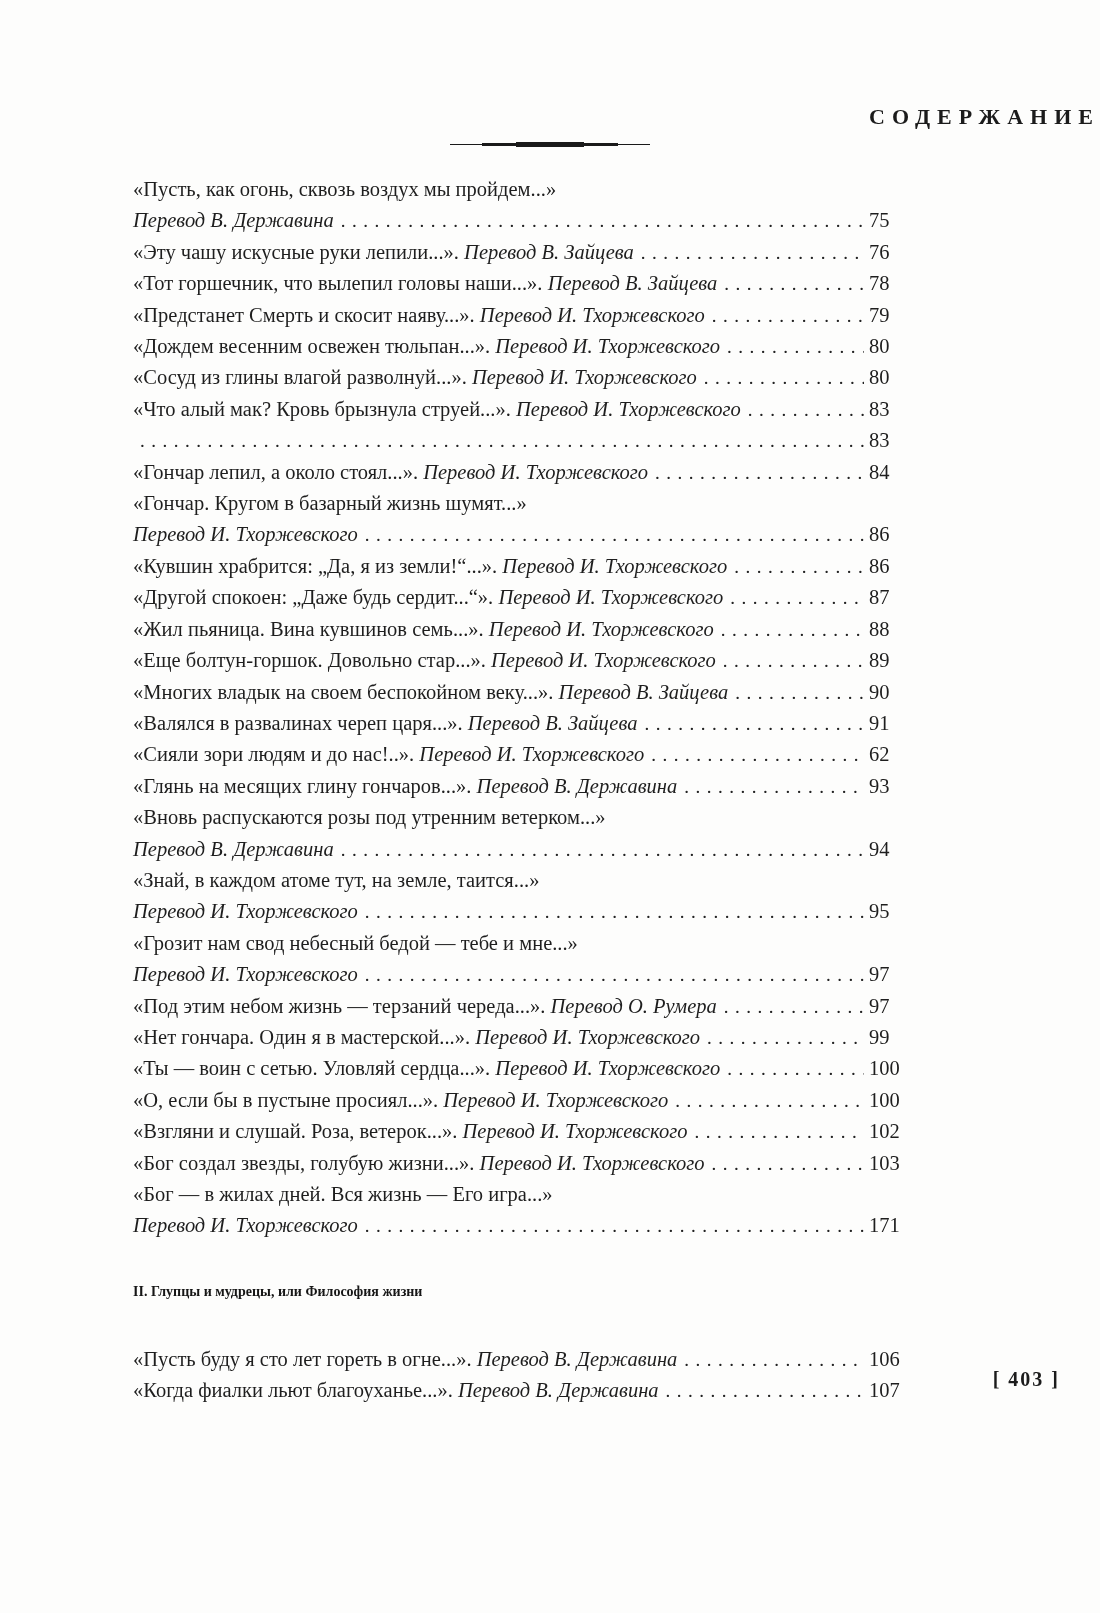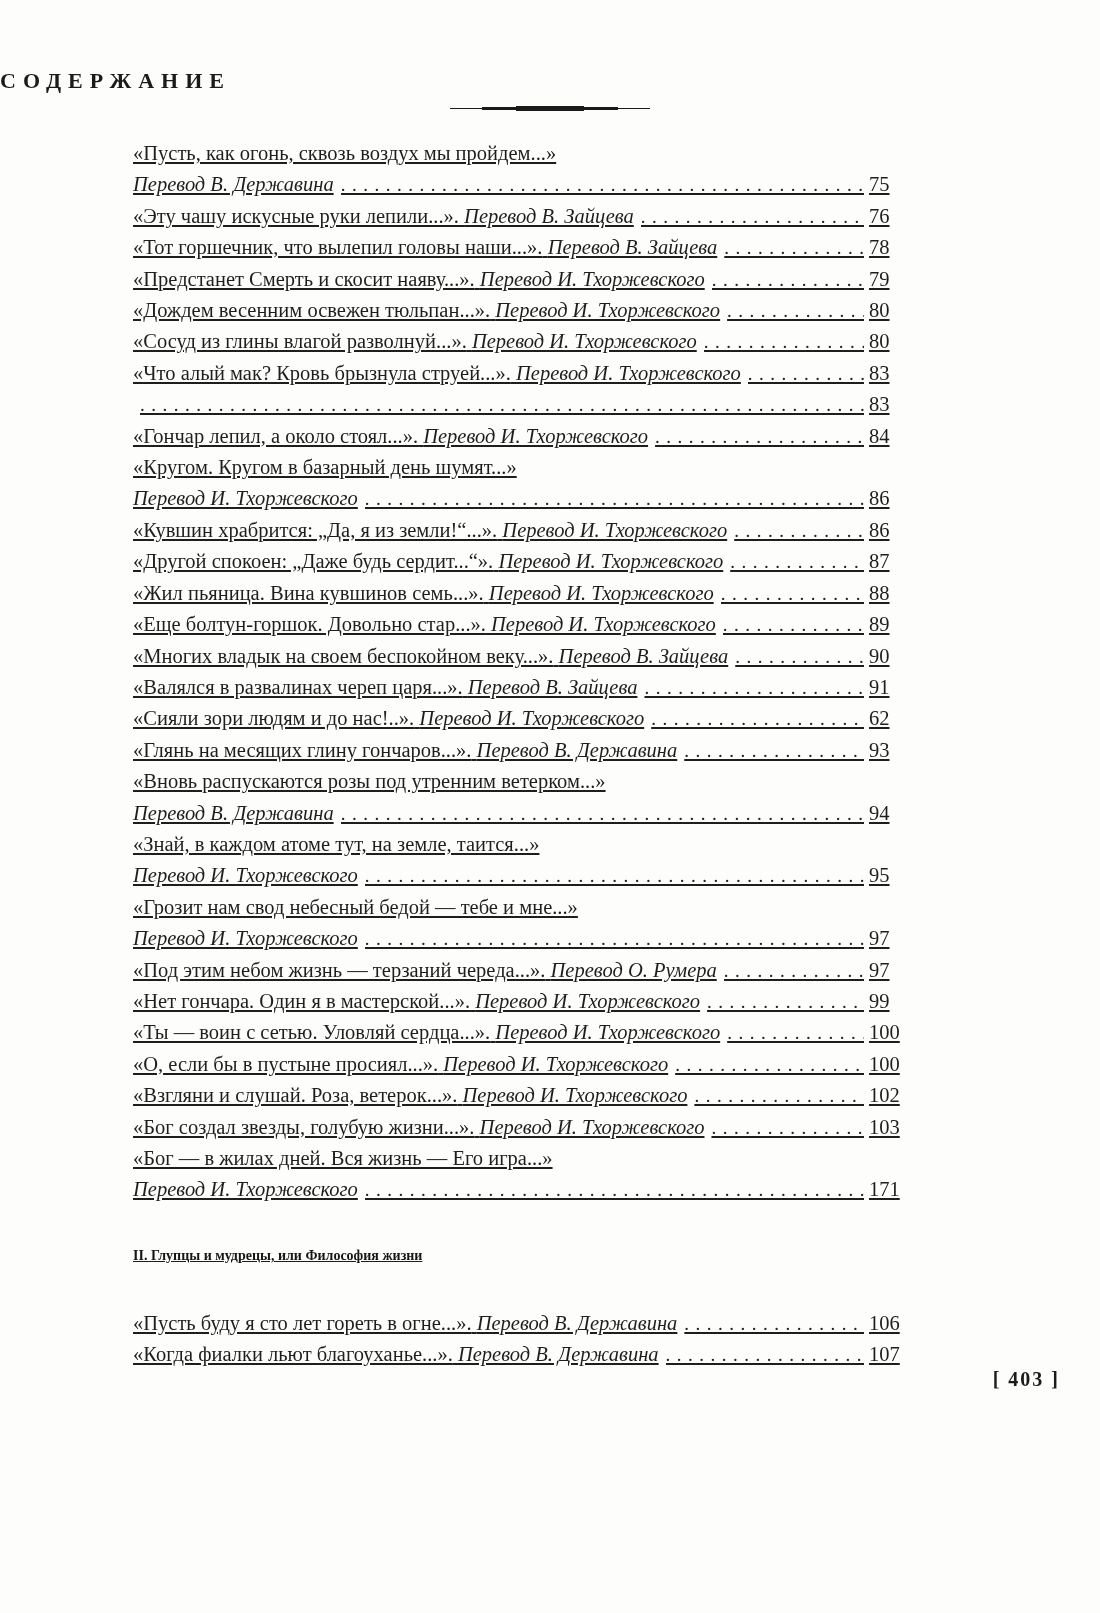--- a/index.html
+++ b/index.html
@@ -11,22 +11,22 @@
   .page {
     position: relative;
     width: 1100px;
     height: 1613px;
     margin: 0 auto;
     background: #fdfdfc;
     overflow: hidden;
   }
   
   .toc-header {
-    padding-top: 68px;
-    text-align: left;
+    padding-top: 104px;
+    text-align: right;
   }
   .toc-header h1 {
     margin: 0;
     font-size: 22px;
     line-height: 26px;
     font-weight: bold;
     letter-spacing: 7px;
     color: #1b1b1b;
   }
   .rule {
@@ -46,21 +46,20 @@
   .rule .rule-core {
     position: absolute; left: 66px; right: 66px; top: 1px; height: 5px;
     background: #1a1a1a;
   }
   
   .toc {
     margin: 26px 0 0 133px;
     width: 778px;
     font-size: 20.5px;
     line-height: 31.4px;
-    text-decoration: underline;
   }
   .toc-row {
     display: flex;
     align-items: baseline;
   }
   .toc-text { white-space: nowrap; flex: 0 0 auto; }
   .toc-title { font-style: normal; }
   .toc-trans { font-style: italic; }
   .leader {
     flex: 1 1 auto;
@@ -157,21 +156,21 @@
         <div class="toc-row">
           <span class="leader"></span>
           <span class="toc-page">83</span>
         </div>
         <div class="toc-row">
           <span class="toc-text"><span class="toc-title">«Гончар лепил, а около стоял...».</span> <span class="toc-trans">Перевод И. Тхоржевского</span></span>
           <span class="leader"></span>
           <span class="toc-page">84</span>
         </div>
         <div class="toc-row">
-          <span class="toc-text toc-title">«Кругом. Кругом в базарный день шумят...»</span>
+          <span class="toc-text toc-title">«Гончар. Кругом в базарный жизнь шумят...»</span>
         </div>
         <div class="toc-row">
           <span class="toc-text toc-trans">Перевод И. Тхоржевского</span>
           <span class="leader"></span>
           <span class="toc-page">86</span>
         </div>
         <div class="toc-row">
           <span class="toc-text"><span class="toc-title">«Кувшин храбрится: „Да, я из земли!“...».</span> <span class="toc-trans">Перевод И. Тхоржевского</span></span>
           <span class="leader"></span>
           <span class="toc-page">86</span>

